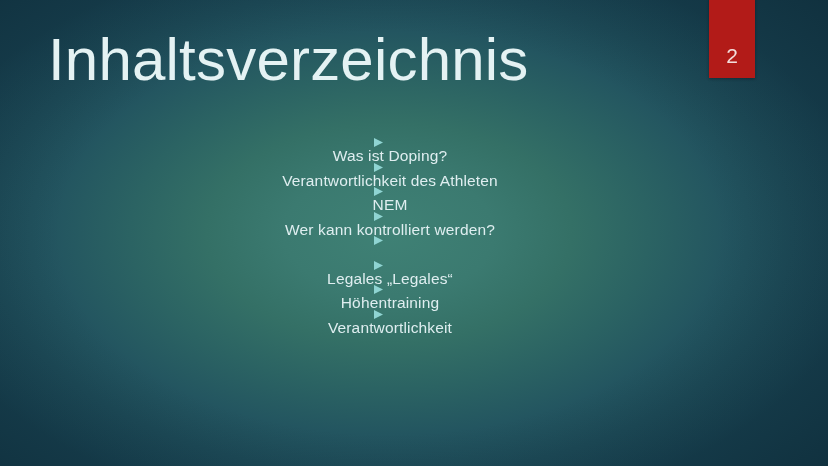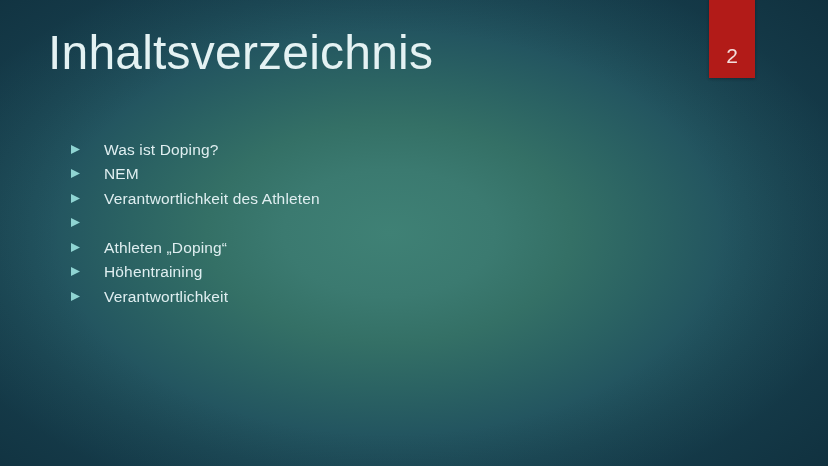--- a/index.html
+++ b/index.html
@@ -37,21 +37,21 @@
         rgba(0,0,0,0) 55%,
         rgba(8,32,44,0.18) 78%,
         rgba(6,28,40,0.42) 100%);
     pointer-events: none;
   }
 
   #title {
     position: absolute;
     left: 48px;
     top: 28px;
-    font-size: 48px;
+    font-size: 60px;
     line-height: 1.05;
     font-weight: 300;
     letter-spacing: 0.2px;
     color: #e4f2f3;
     white-space: nowrap;
   }
 
   #page-badge {
     position: absolute;
     left: 709px;
@@ -76,20 +76,21 @@
     position: absolute;
     left: 70px;
     top: 137px;
     width: 640px;
   }
 
   .toc-item {
     display: flex;
     align-items: center;
     height: 24.5px;
+    flex-direction: column;
   }
 
   .bullet-icon {
     flex: 0 0 auto;
     width: 11px;
     height: 11px;
     margin-right: 23px;
     display: block;
   }
   .bullet-icon svg { display: block; }
@@ -127,50 +128,58 @@
       <span class="toc-label">Was ist Doping?</span>
     </div>
 
 
     <div class="toc-item">
       <span class="bullet-icon">
         <svg width="11" height="11" viewBox="0 0 11 11">
             <path d="M1 1 L10 5.5 L1 10 Z" fill="#8fd4d2"></path>
           </svg>
       </span>
-      <span class="toc-label">NEM</span>
+      <span class="toc-label">Verantwortlichkeit des Athleten</span>
     </div>
 
     <div class="toc-item">
       <span class="bullet-icon">
         <svg width="11" height="11" viewBox="0 0 11 11">
             <path d="M1 1 L10 5.5 L1 10 Z" fill="#8fd4d2"></path>
           </svg>
       </span>
-      <span class="toc-label">Verantwortlichkeit des Athleten</span>
+      <span class="toc-label">NEM</span>
     </div>
 
 
+    <div class="toc-item">
+      <span class="bullet-icon">
+        <svg width="11" height="11" viewBox="0 0 11 11">
+            <path d="M1 1 L10 5.5 L1 10 Z" fill="#8fd4d2"></path>
+          </svg>
+      </span>
+      <span class="toc-label">Wer kann kontrolliert werden?</span>
+    </div>
 
 
     <div class="toc-item">
       <span class="bullet-icon">
         <svg width="11" height="11" viewBox="0 0 11 11">
             <path d="M1 1 L10 5.5 L1 10 Z" fill="#8fd4d2"></path>
           </svg>
       </span>
     </div>
 
     <div class="toc-item">
       <span class="bullet-icon">
         <svg width="11" height="11" viewBox="0 0 11 11">
             <path d="M1 1 L10 5.5 L1 10 Z" fill="#8fd4d2"></path>
           </svg>
       </span>
-      <span class="toc-label">Athleten „Doping“</span>
+      <span class="toc-label">Legales „Legales“</span>
     </div>
 
     <div class="toc-item">
       <span class="bullet-icon">
         <svg width="11" height="11" viewBox="0 0 11 11">
             <path d="M1 1 L10 5.5 L1 10 Z" fill="#8fd4d2"></path>
           </svg>
       </span>
       <span class="toc-label">Höhentraining</span>
     </div>

